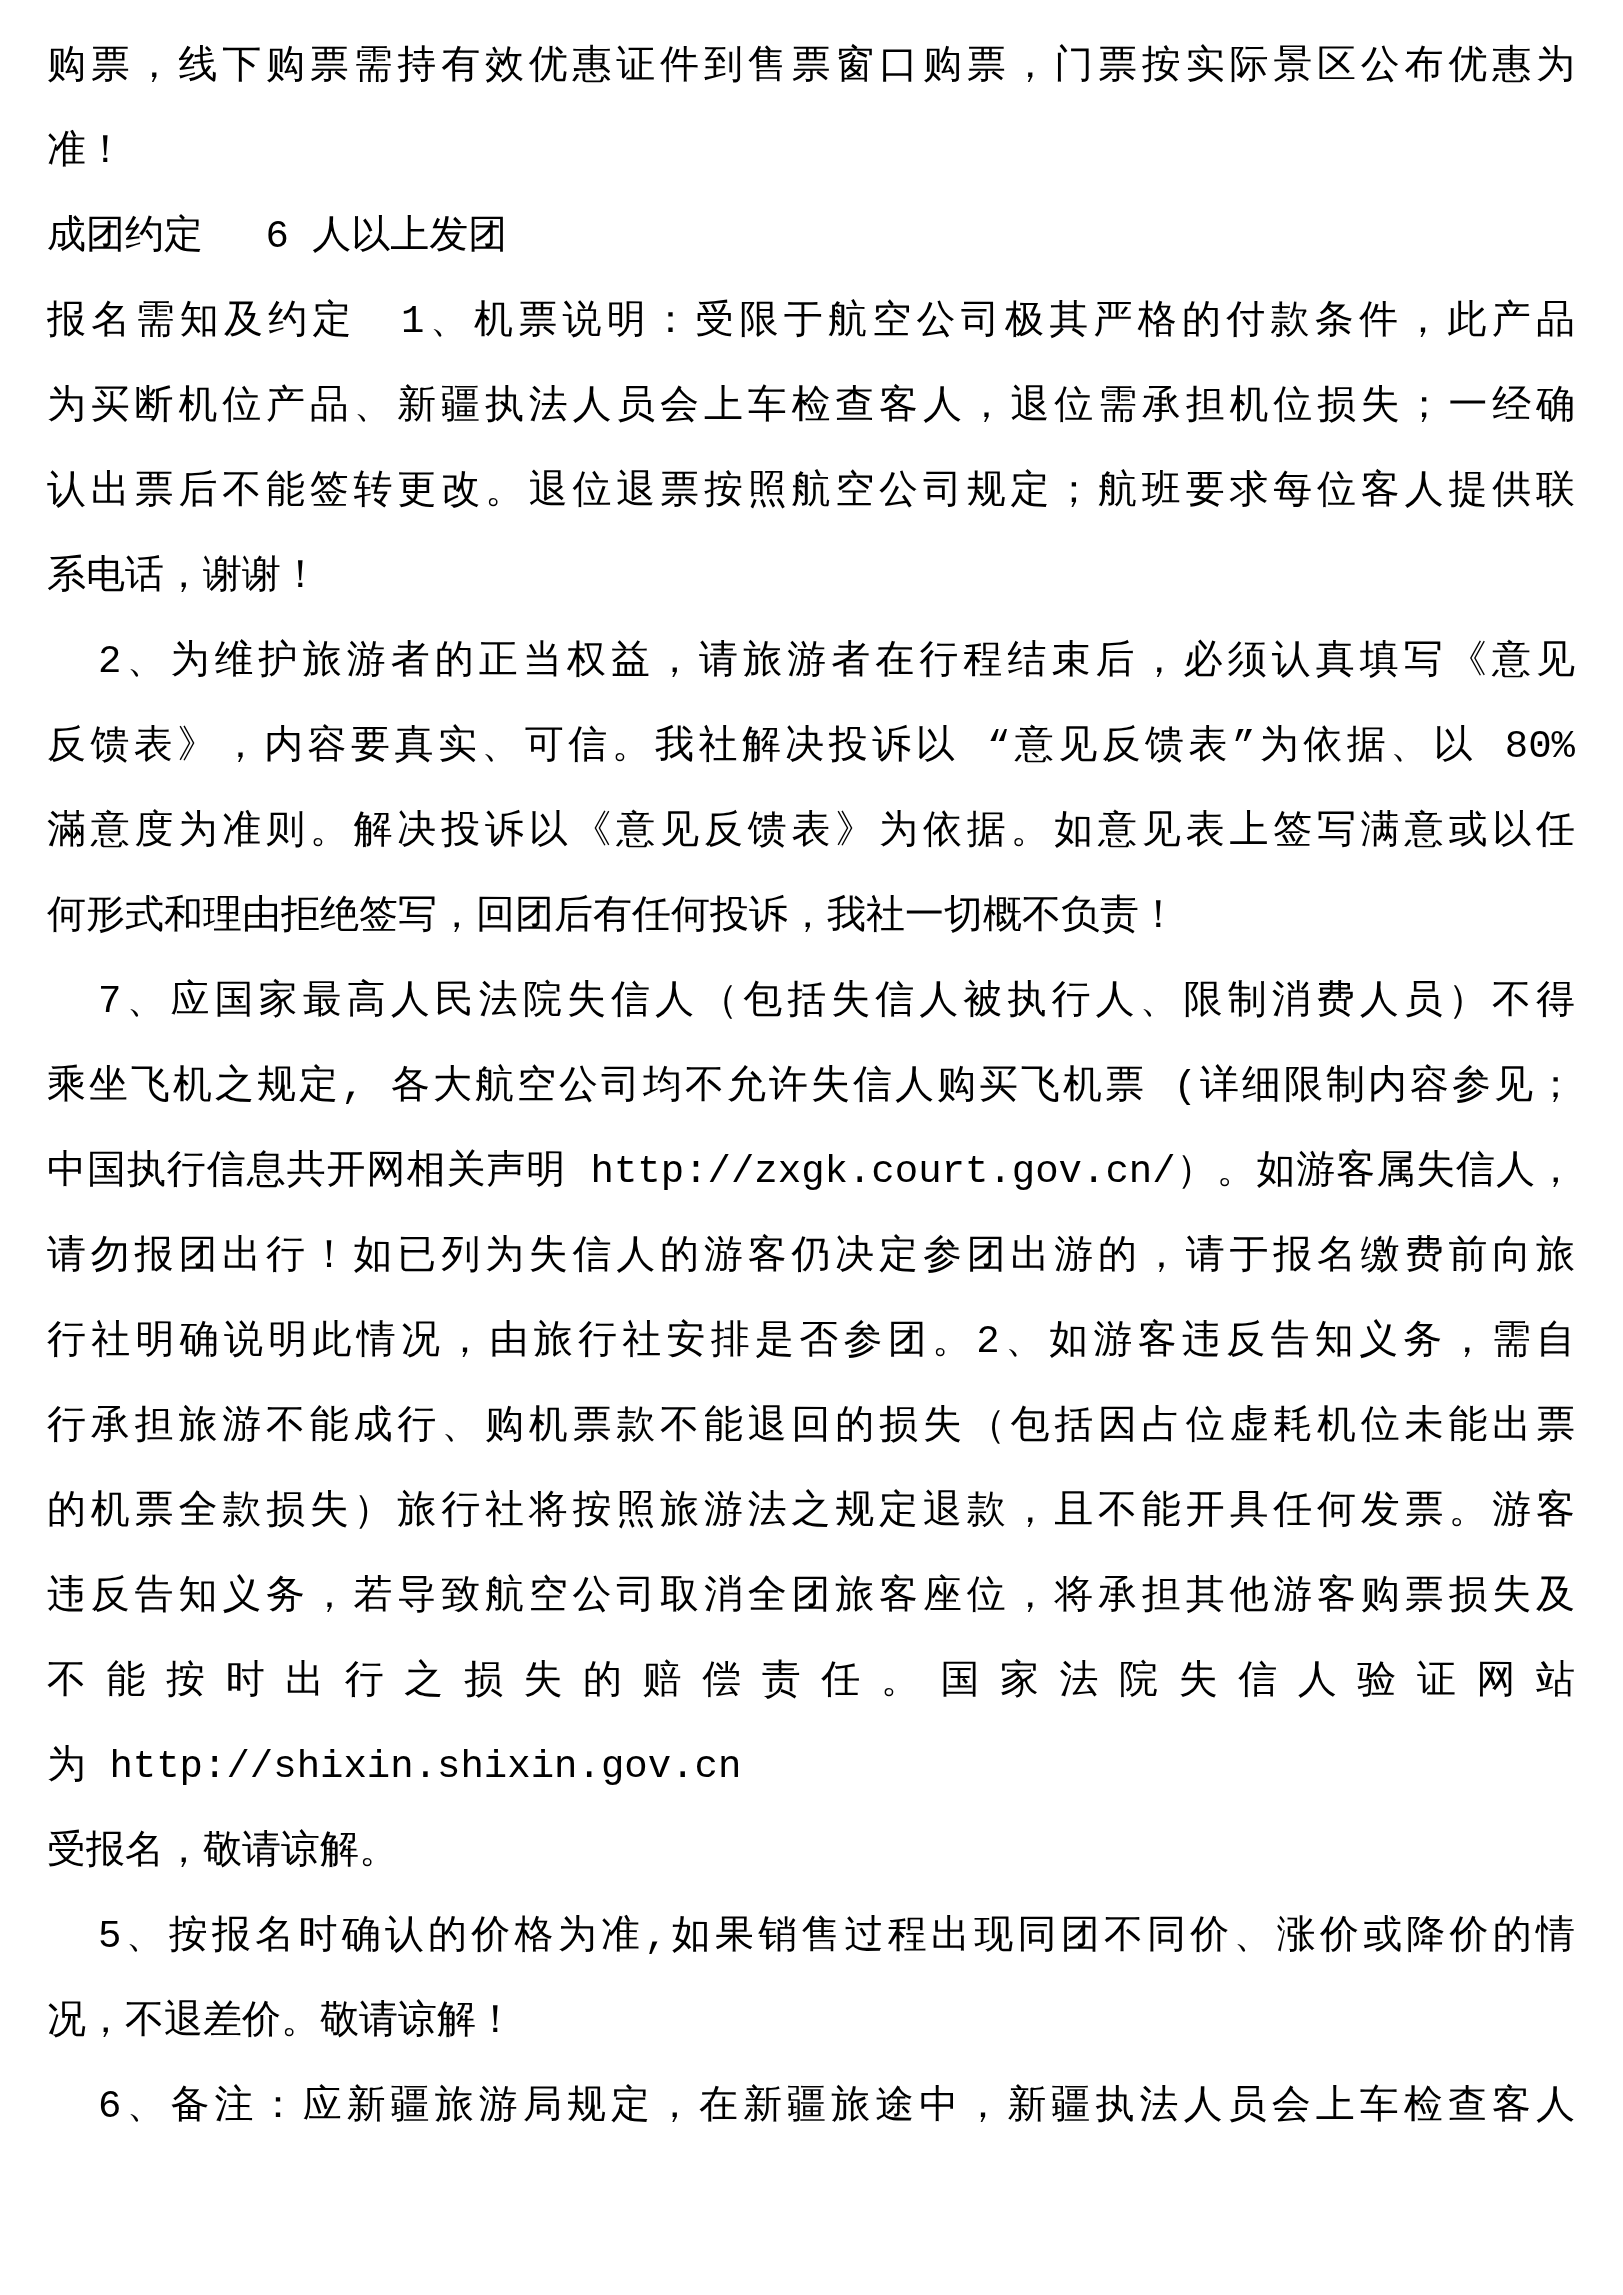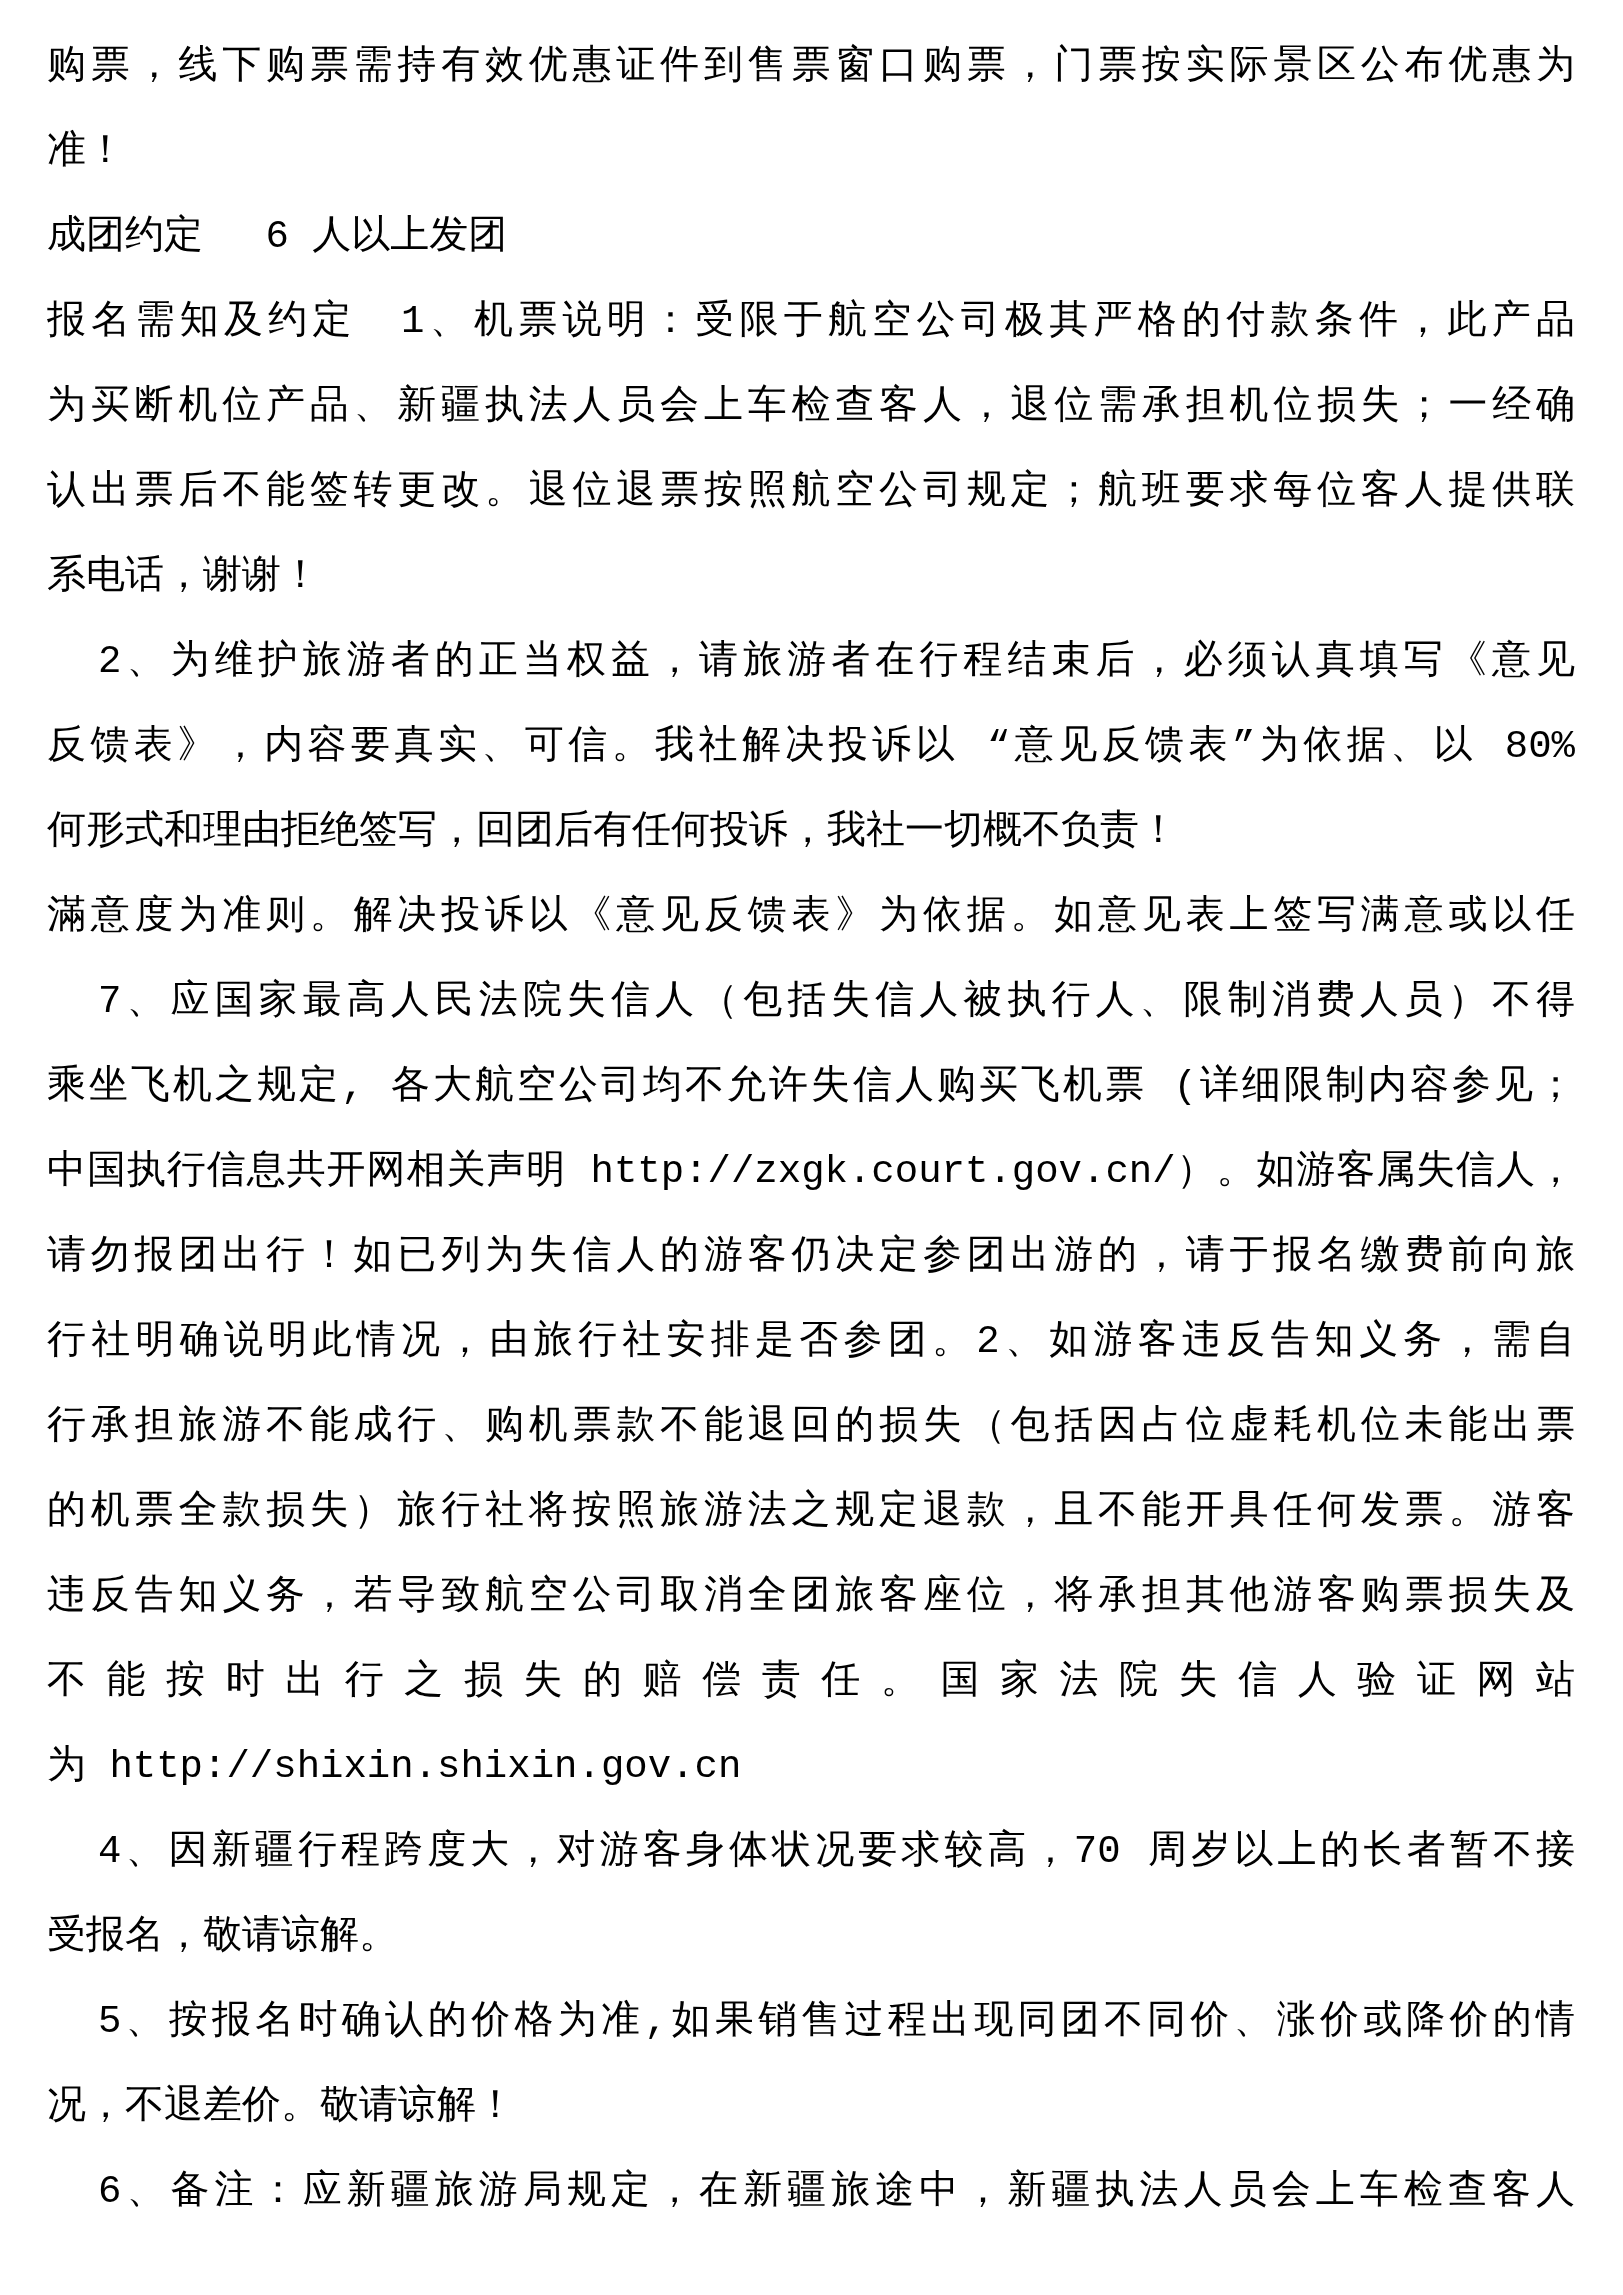--- a/index.html
+++ b/index.html
@@ -46,31 +46,30 @@
 <div class="page" style="color: rgb(0, 0, 0);">
     <div class="line justify">购票，线下购票需持有效优惠证件到售票窗口购票，门票按实际景区公布优惠为</div>
     <div class="line left">准！</div>
     <div class="line left">成团约定　 6 人以上发团</div>
     <div class="line justify">报名需知及约定　1、机票说明：受限于航空公司极其严格的付款条件，此产品</div>
     <div class="line justify">为买断机位产品、新疆执法人员会上车检查客人，退位需承担机位损失；一经确</div>
     <div class="line justify">认出票后不能签转更改。退位退票按照航空公司规定；航班要求每位客人提供联</div>
     <div class="line left">系电话，谢谢！</div>
     <div class="line justify indent">2、为维护旅游者的正当权益，请旅游者在行程结束后，必须认真填写《意见</div>
     <div class="line justify">反馈表》，内容要真实、可信。我社解决投诉以 “意见反馈表”为依据、以 80%</div>
+    <div class="line justify">滿意度为准则。解决投诉以《意见反馈表》为依据。如意见表上签写满意或以任</div>
     <div class="line left">何形式和理由拒绝签写，回团后有任何投诉，我社一切概不负责！</div>
-    <div class="line justify">滿意度为准则。解决投诉以《意见反馈表》为依据。如意见表上签写满意或以任</div>
     <div class="line justify indent">7、应国家最高人民法院失信人（包括失信人被执行人、限制消费人员）不得</div>
     <div class="line justify">乘坐飞机之规定, 各大航空公司均不允许失信人购买飞机票 (详细限制内容参见；</div>
     <div class="line justify">中国执行信息共开网相关声明 http://zxgk.court.gov.cn/）。如游客属失信人，</div>
     <div class="line justify">请勿报团出行！如已列为失信人的游客仍决定参团出游的，请于报名缴费前向旅</div>
     <div class="line justify">行社明确说明此情况，由旅行社安排是否参团。2、如游客违反告知义务，需自</div>
     <div class="line justify">行承担旅游不能成行、购机票款不能退回的损失（包括因占位虚耗机位未能出票</div>
     <div class="line justify">的机票全款损失）旅行社将按照旅游法之规定退款，且不能开具任何发票。游客</div>
     <div class="line justify">违反告知义务，若导致航空公司取消全团旅客座位，将承担其他游客购票损失及</div>
     <div class="line justify">不能按时出行之损失的赔偿责任。国家法院失信人验证网站</div>
     <div class="line left">为 http://shixin.shixin.gov.cn</div>
-    <div class="line justify indent">4、因新疆行程跨度大，对游客身体状况要求较高，70 周岁以上的长者暂不接</div>
     <div class="line left">受报名，敬请谅解。</div>
     <div class="line justify indent">5、按报名时确认的价格为准,如果销售过程出现同团不同价、涨价或降价的情</div>
     <div class="line left">况，不退差价。敬请谅解！</div>
     <div class="line justify indent">6、备注：应新疆旅游局规定，在新疆旅途中，新疆执法人员会上车检查客人</div>
   </div>
 
 
 </body></html>

